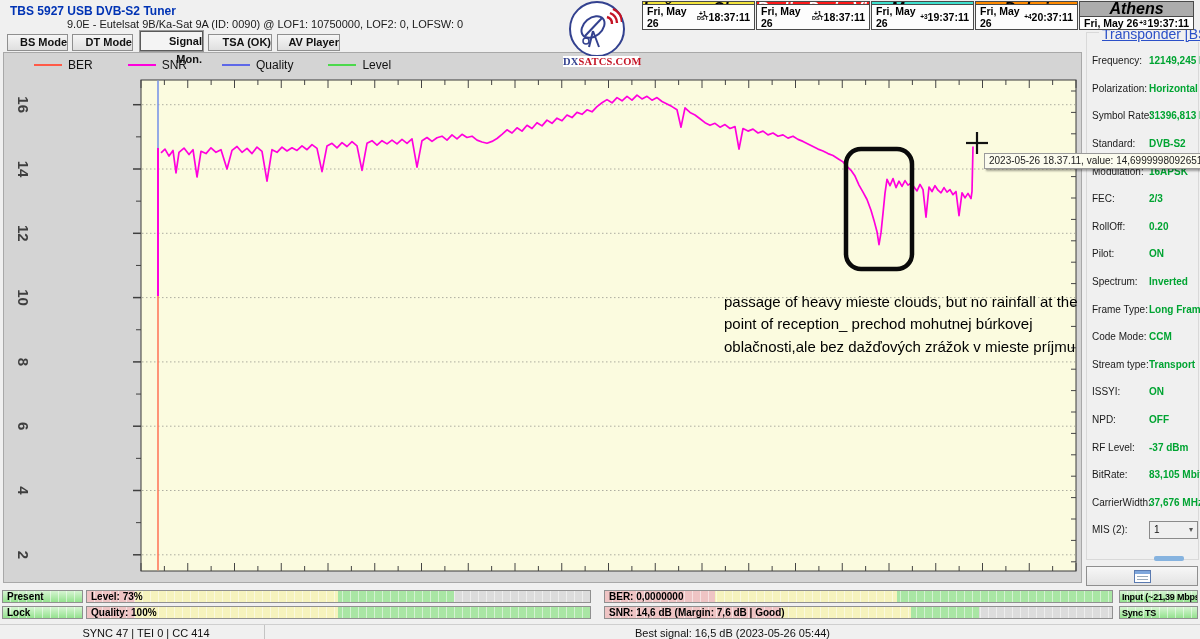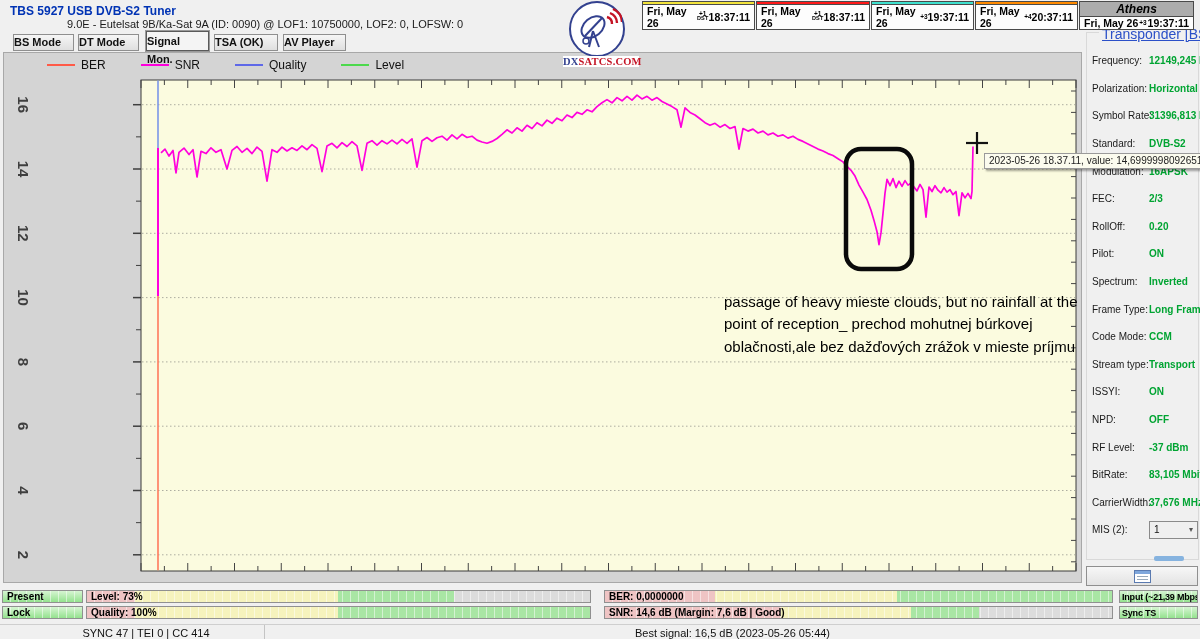--- a/index.html
+++ b/index.html
@@ -8,40 +8,39 @@
     background:#F0F0F0;font-family:"Liberation Sans",sans-serif;
     -webkit-font-smoothing:antialiased;
   }
   
   .win-title{position:absolute;left:10px;top:4px;font-size:12px;font-weight:bold;color:#0033B4;}
   .win-sub{position:absolute;left:67px;top:18px;font-size:11px;color:#1a1a1a;}
   
   .tab{
     position:absolute;top:34px;height:17px;box-sizing:border-box;
     background:linear-gradient(#F6F6F6,#DFDFDF);border:1px solid #8F8F8F;
-    font-size:11px;font-weight:bold;color:#111;text-align:left;line-height:15px;
+    font-size:11px;font-weight:bold;color:#111;text-align:right;line-height:15px;
     cursor:default;
-    margin-left:6px;
   }
   .tab.active{top:31px;height:20px;line-height:18px;background:#F4F4F4;border:1px solid #5a5a5a;box-shadow:0 0 0 1px #9a9a9a;z-index:2;}
   
   #clocks{position:absolute;left:641px;top:1px;height:29px;display:flex;z-index:6;}
   .clock{border:1px solid #4a4a4a;box-sizing:border-box;margin-left:1px;display:flex;flex-direction:column;}
-  .clock-head{height:14px;font-size:12px;font-weight:bold;font-style:italic;text-align:center;line-height:14px;border-bottom:1px solid #4a4a4a;white-space:nowrap;overflow:hidden;}
+  .clock-head{height:14px;font-size:16px;font-weight:bold;font-style:italic;text-align:center;line-height:14px;border-bottom:1px solid #4a4a4a;white-space:nowrap;overflow:hidden;}
   .clock-time{flex:1;background:#FDFDFD;display:flex;align-items:center;justify-content:space-between;padding:0 4px;font-size:10.5px;font-weight:bold;color:#000;}
   .clock-off{display:flex;flex-direction:column;align-items:center;line-height:5px;margin-top:-2px;}
   .clock-off .sup{font-size:6.5px;font-weight:bold;}
   .clock-off .dst{font-size:5.5px;font-weight:bold;letter-spacing:.2px;}
   
   #logo{position:absolute;left:563px;top:0;width:76px;height:68px;z-index:7;}
   #logo .disc{position:absolute;left:6px;top:1px;width:56px;height:56px;border-radius:50%;background:#fff;border:2.5px solid #33418F;box-sizing:border-box;}
   #logo .txt{position:absolute;left:0px;top:56px;width:76px;background:#fff;font-family:"Liberation Serif",serif;font-weight:bold;font-size:10.5px;text-align:center;letter-spacing:.2px;}
   
   #chart-panel{position:absolute;left:3px;top:52px;width:1079px;height:531px;background:#D4D4D4;border:1px solid #A8A8A8;box-sizing:border-box;}
-  #legend{position:absolute;left:43px;top:4px;height:15px;display:flex;align-items:center;gap:11px;}
+  #legend{position:absolute;left:30px;top:4px;height:15px;display:flex;align-items:center;gap:11px;}
   .leg-item{display:flex;align-items:center;margin-right:24px;}
   .leg-line{width:28px;height:2px;margin-right:6px;}
   .leg-label{font-size:12px;color:#111;}
   #plot-svg{position:absolute;left:0;top:0;}
   
   #storm-note{position:absolute;left:724px;top:291px;width:370px;font-size:15px;line-height:22.4px;color:#000;z-index:8;}
   
   #tooltip{
     position:absolute;left:984px;top:153px;height:14px;z-index:30;
     background:#FBFBEE;border:1px solid #9a9a9a;box-shadow:1.5px 1.5px 2px rgba(0,0,0,.35);

